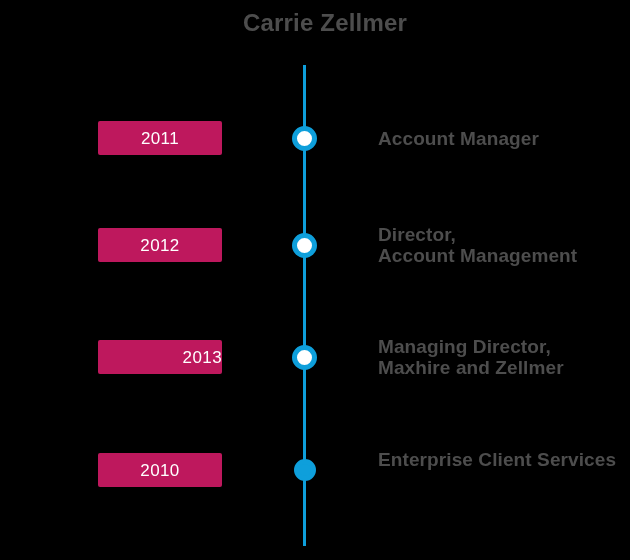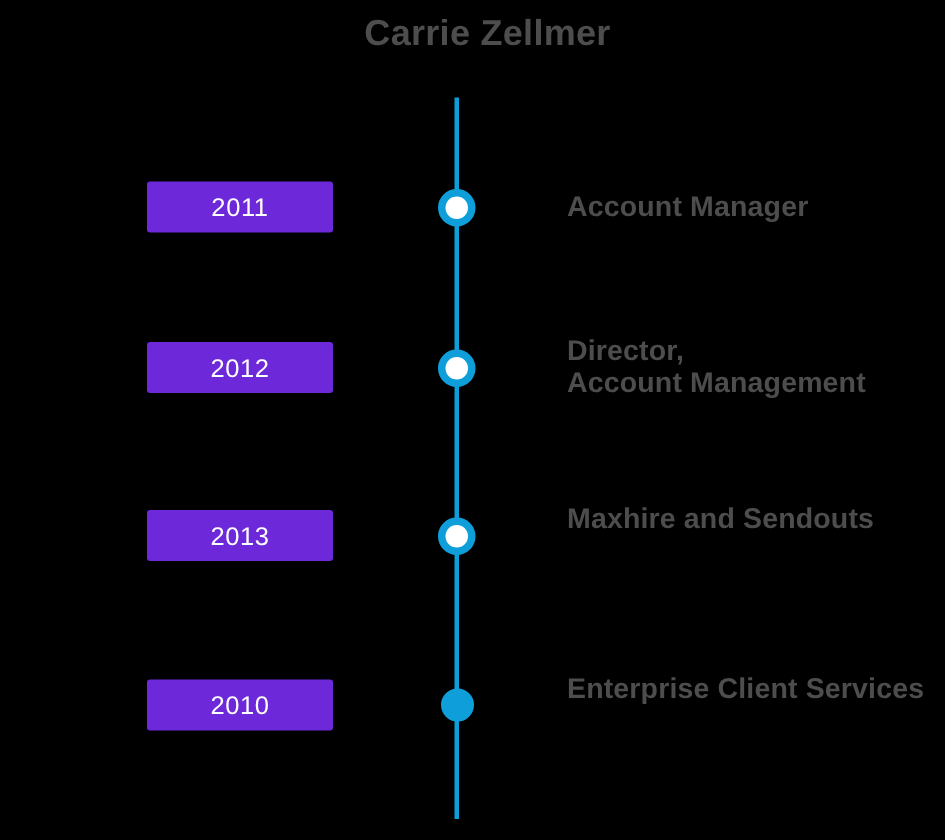--- a/index.html
+++ b/index.html
@@ -57,21 +57,21 @@
     width: 630px;
     height: 0;
   }
 
   
   .year-badge {
     position: absolute;
     left: 88px;
     width: 124px;
     height: 34px;
-    background: #6d28d9;
+    background: #be185d;
     border-radius: 2px;
     display: flex;
     align-items: center;
     justify-content: center;
   }
   .year-badge-label {
     color: #ffffff;
     font-size: 17px;
     font-weight: normal;
     letter-spacing: 0.4px;
@@ -136,26 +136,27 @@
         <div class="year-badge" style="top: -17px; text-align: right;">
           <span class="year-badge-label">2012</span>
         </div>
         <div class="timeline-node" style="top: -12.5px;"></div>
         <div class="role-label" style="top: -21px;">
           <span class="role-line">Director,</span>
           <span class="role-line">Account Management</span>
         </div>
       </div>
       <div class="timeline-row" style="top: 357px;">
-        <div class="year-badge" style="top: -17px;">
+        <div class="year-badge" style="top: -17px; justify-content: flex-end;">
           <span class="year-badge-label">2013</span>
         </div>
         <div class="timeline-node" style="top: -12.5px;"></div>
         <div class="role-label" style="top: -21px;">
-          <span class="role-line">Maxhire and Sendouts</span>
+          <span class="role-line">Managing Director,</span>
+          <span class="role-line">Maxhire and Zellmer</span>
         </div>
       </div>
       <div class="timeline-row" style="top: 470px;">
         <div class="year-badge" style="top: -17px;">
           <span class="year-badge-label">2010</span>
         </div>
         <div class="timeline-node filled" style="top: -11px;"></div>
         <div class="role-label" style="top: -21px;">
           <span class="role-line">Enterprise Client Services</span>
         </div>

